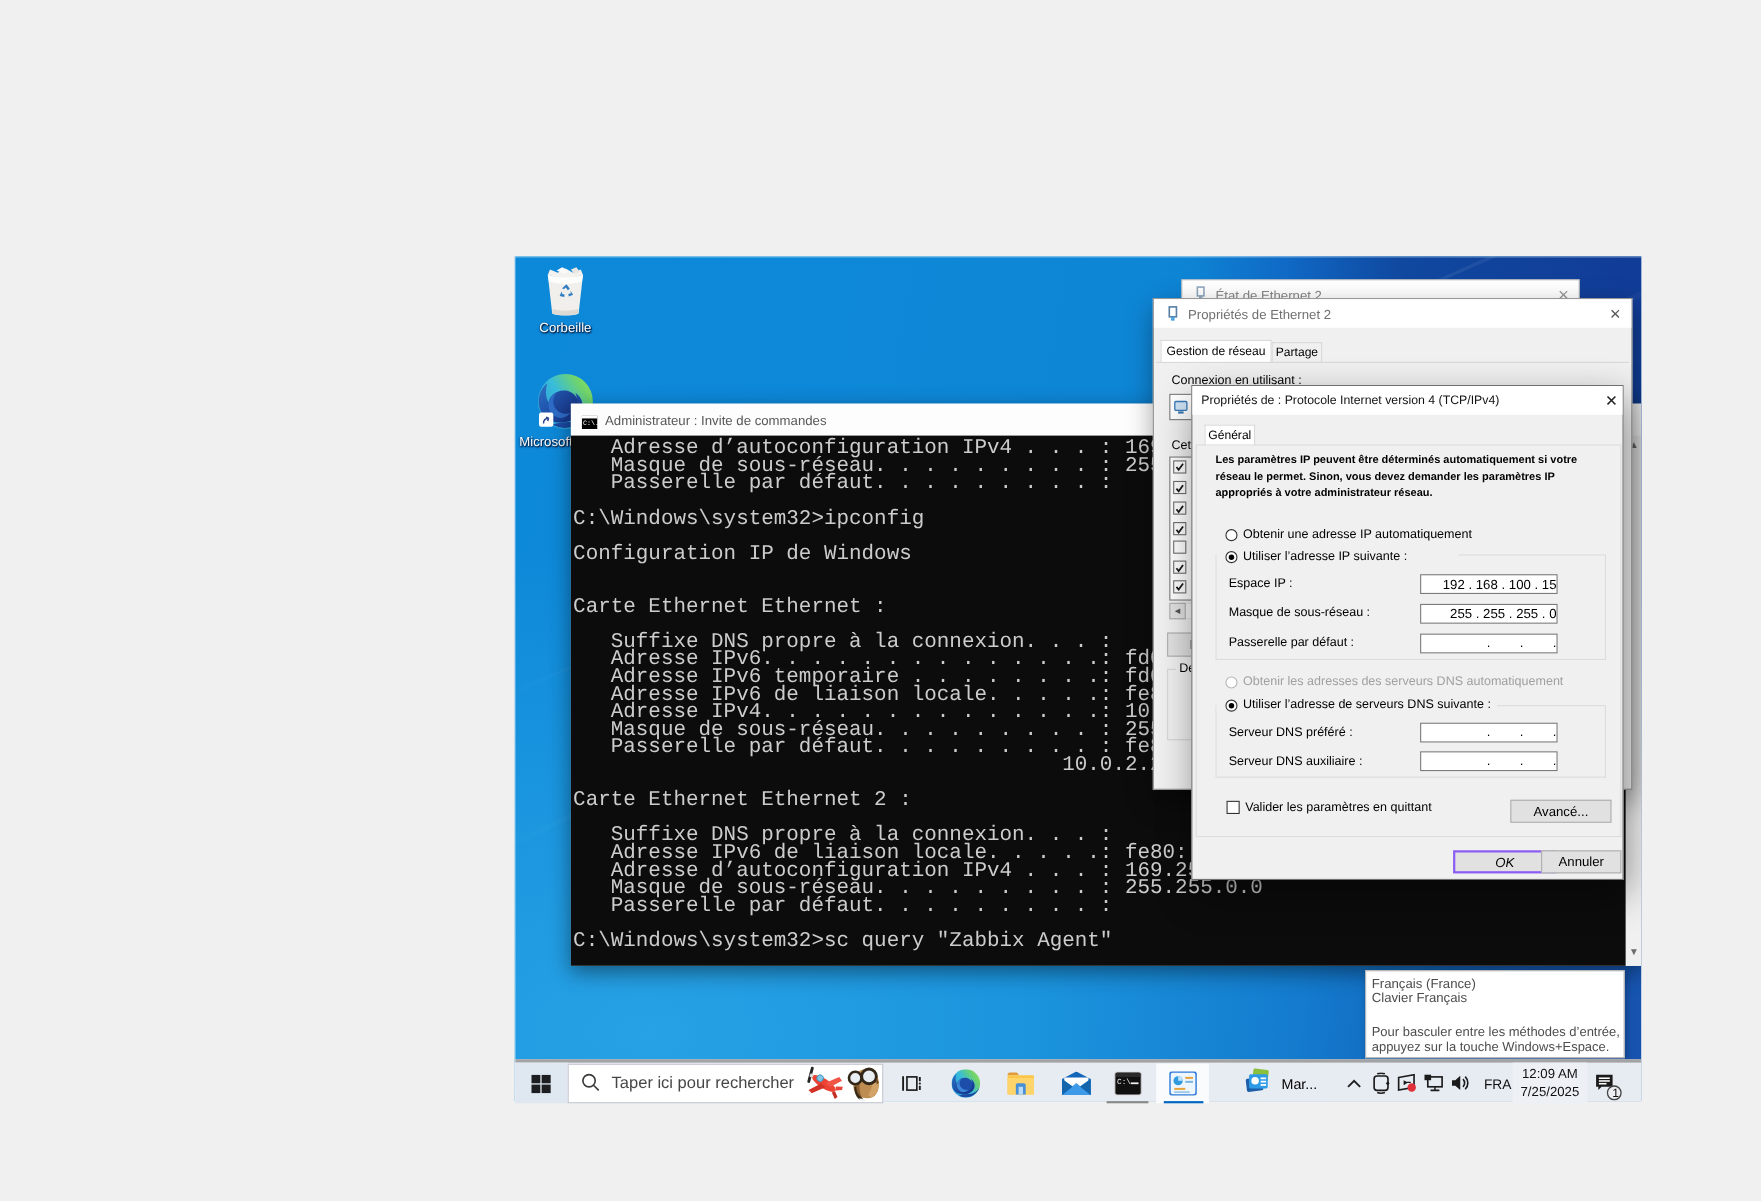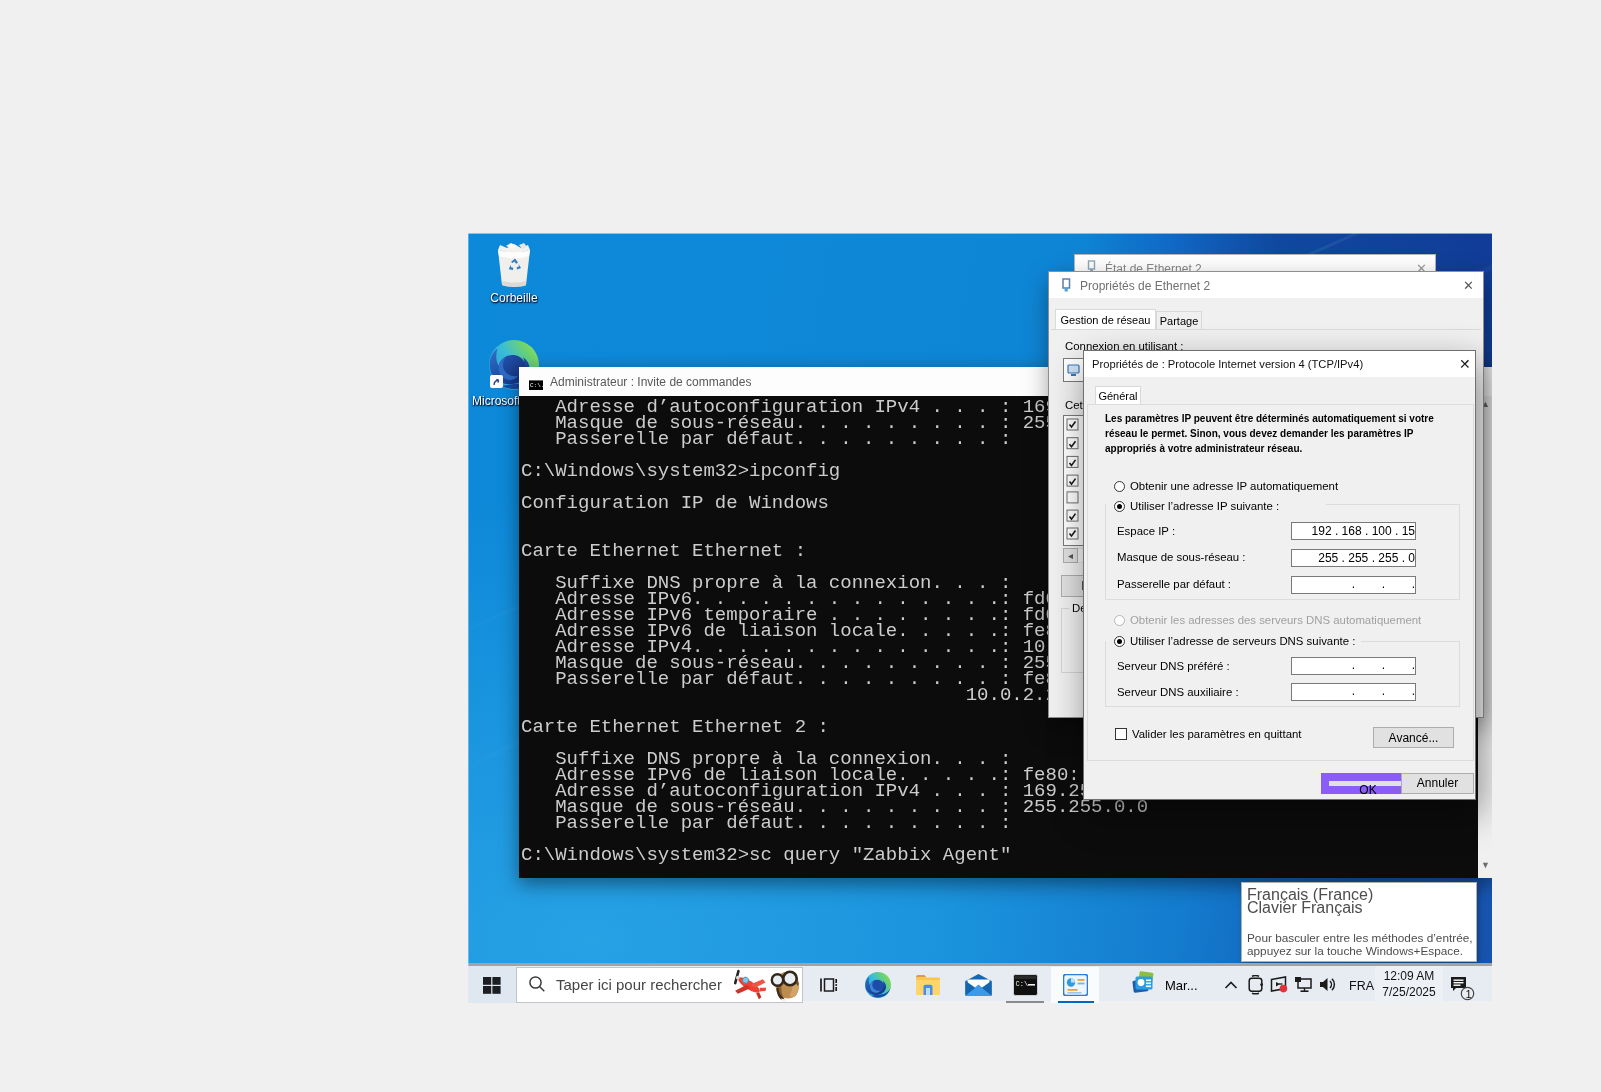--- a/index.html
+++ b/index.html
@@ -219,27 +219,27 @@
     <div class="abs" style="left:22px;top:284px;width:250px;height:12px;background:#f0f0f0;"></div>
     <div class="radio" style="left:30px;top:285px;border-width:1px;"></div>
     <div class="abs" style="left:33px;top:288px;width:5px;height:5px;border-radius:50%;background:#000;"></div>
     <div class="lbl" style="left:46px;top:284px;background:#f0f0f0;padding-right:6px;">Utiliser l’adresse de serveurs DNS suivante :</div>
     <div class="lbl" style="left:33px;top:309px;">Serveur DNS préféré :</div>
     <div class="field" style="left:207px;top:306px;width:125px;height:18px;line-height:15px;">.&nbsp;&nbsp;&nbsp;&nbsp;&nbsp;&nbsp;&nbsp;&nbsp;.&nbsp;&nbsp;&nbsp;&nbsp;&nbsp;&nbsp;&nbsp;&nbsp;.</div>
     <div class="lbl" style="left:33px;top:335px;">Serveur DNS auxiliaire :</div>
     <div class="field" style="left:207px;top:332px;width:125px;height:18px;line-height:15px;">.&nbsp;&nbsp;&nbsp;&nbsp;&nbsp;&nbsp;&nbsp;&nbsp;.&nbsp;&nbsp;&nbsp;&nbsp;&nbsp;&nbsp;&nbsp;&nbsp;.</div>
     <div class="abs" style="left:31px;top:377px;width:12px;height:12px;background:#fff;border:1px solid #333;box-sizing:border-box;"></div>
     <div class="lbl" style="left:48px;top:377px;">Valider les paramètres en quittant</div>
-    <div class="btn" style="left:289px;top:376px;width:81px;height:21px;line-height:20px;">Avancé...</div>
-    <div class="btn" style="left:237px;top:422px;width:94px;height:21px;line-height:18px;border:8px solid #8b5cf6;">OK</div>
+    <div class="btn" style="left:289px;top:376px;width:92px;height:21px;line-height:20px;">Avancé...</div>
+    <div class="btn" style="left:237px;top:422px;width:94px;height:21px;line-height:18px;border:2px solid #8b5cf6;font-style:italic;">OK</div>
     <div class="btn" style="left:317px;top:422px;width:73px;height:21px;line-height:19px;">Annuler</div>
   </div>
 
   <div id="tip" class="abs" style="left:773px;top:649px;width:236px;height:80px;background:#fff;border:1px solid #b0b0b0;box-sizing:border-box;box-shadow:2px 3px 6px rgba(0,0,0,.25);">
-    <div class="abs" style="left:5px;top:5px;font-size:16px;color:#4d4d4d;line-height:13.4px;white-space:nowrap;">Français (France)<br>Clavier Français</div>
+    <div class="abs" style="left:5px;top:5px;font-size:12px;color:#4d4d4d;line-height:13.4px;white-space:nowrap;">Français (France)<br>Clavier Français</div>
     <div class="abs" style="left:5px;top:49px;font-size:11.8px;color:#4d4d4d;line-height:13.4px;white-space:nowrap;">Pour basculer entre les méthodes d’entrée,<br>appuyez sur la touche Windows+Espace.</div>
   </div>
 </div>
 <div id="taskbar" class="abs" style="left:468px;top:963px;width:1024px;height:38px;background:#e7ebf2;border-top:3px solid #a3a3a3;box-sizing:border-box;">
   <div class="abs" style="left:0;top:0;width:48px;height:37px;background:#dfe7f0;"></div>
 
   <svg class="abs" style="left:15px;top:11px;" width="18" height="17" viewBox="0 0 18 17">
     <rect x="0" y="0" width="8.2" height="7.8" fill="#1d1e21"></rect>
       <rect x="9.4" y="0" width="8.2" height="7.8" fill="#1d1e21"></rect>
     <rect x="0" y="9" width="8.2" height="7.8" fill="#1d1e21"></rect>

